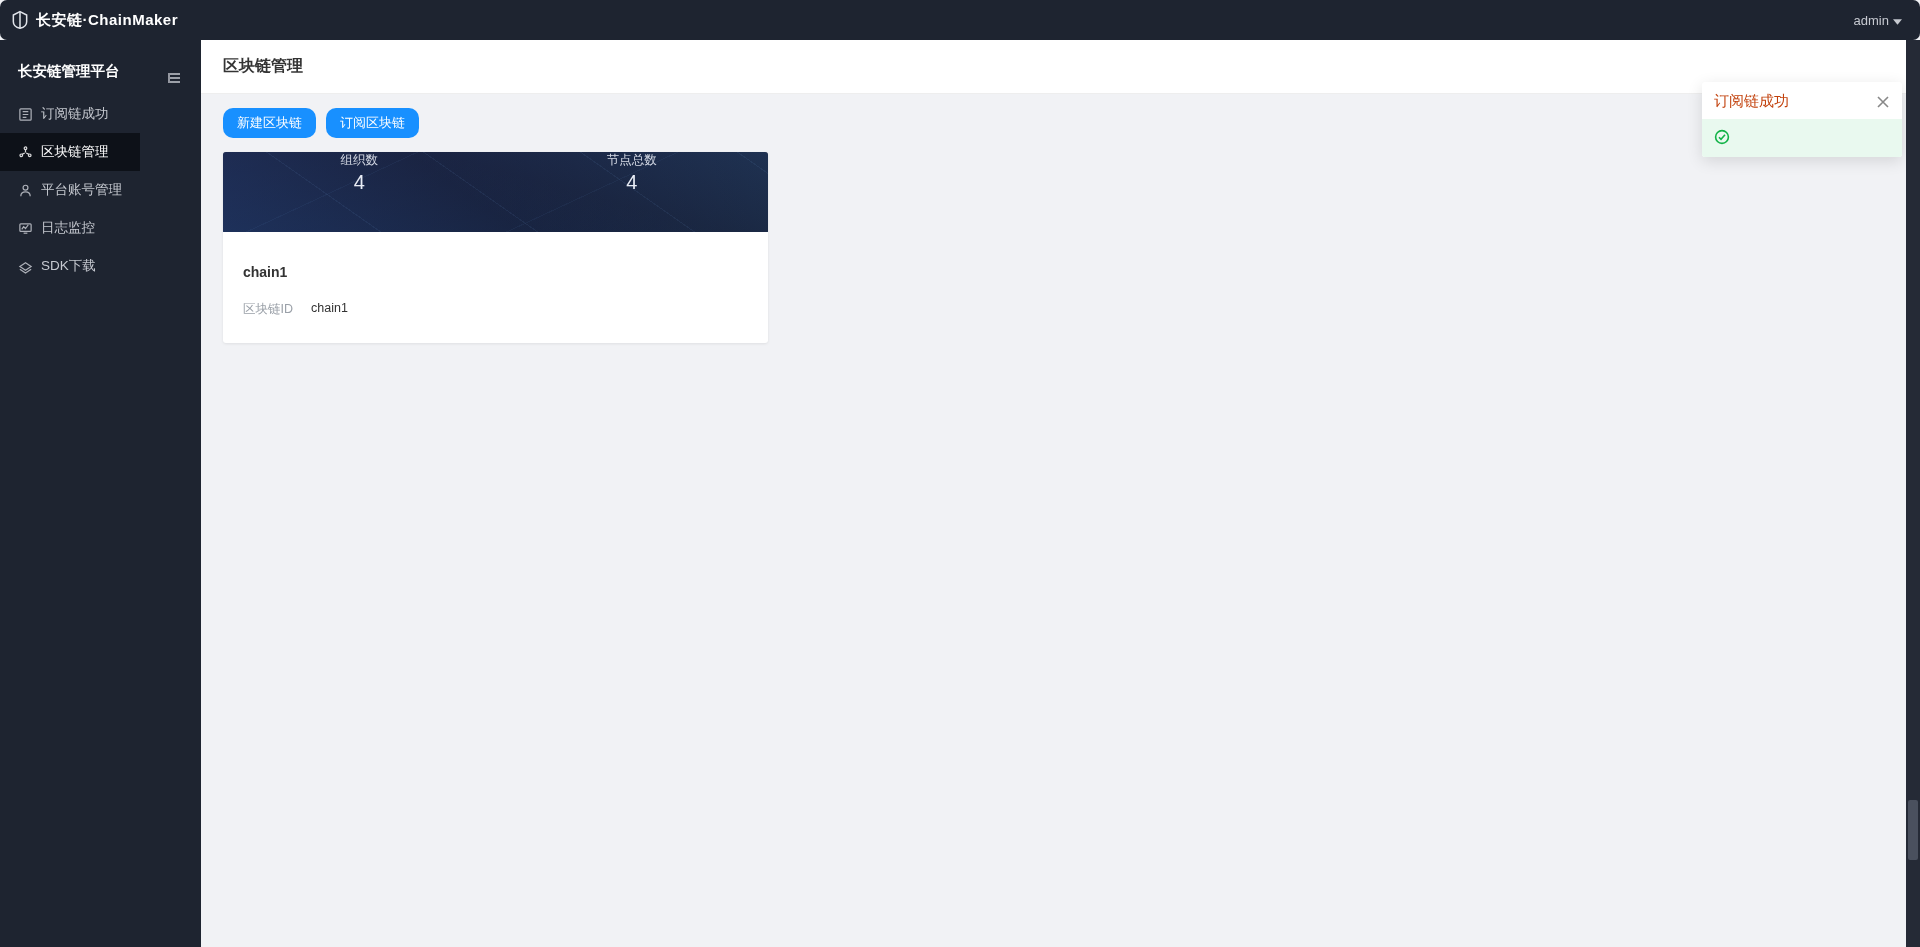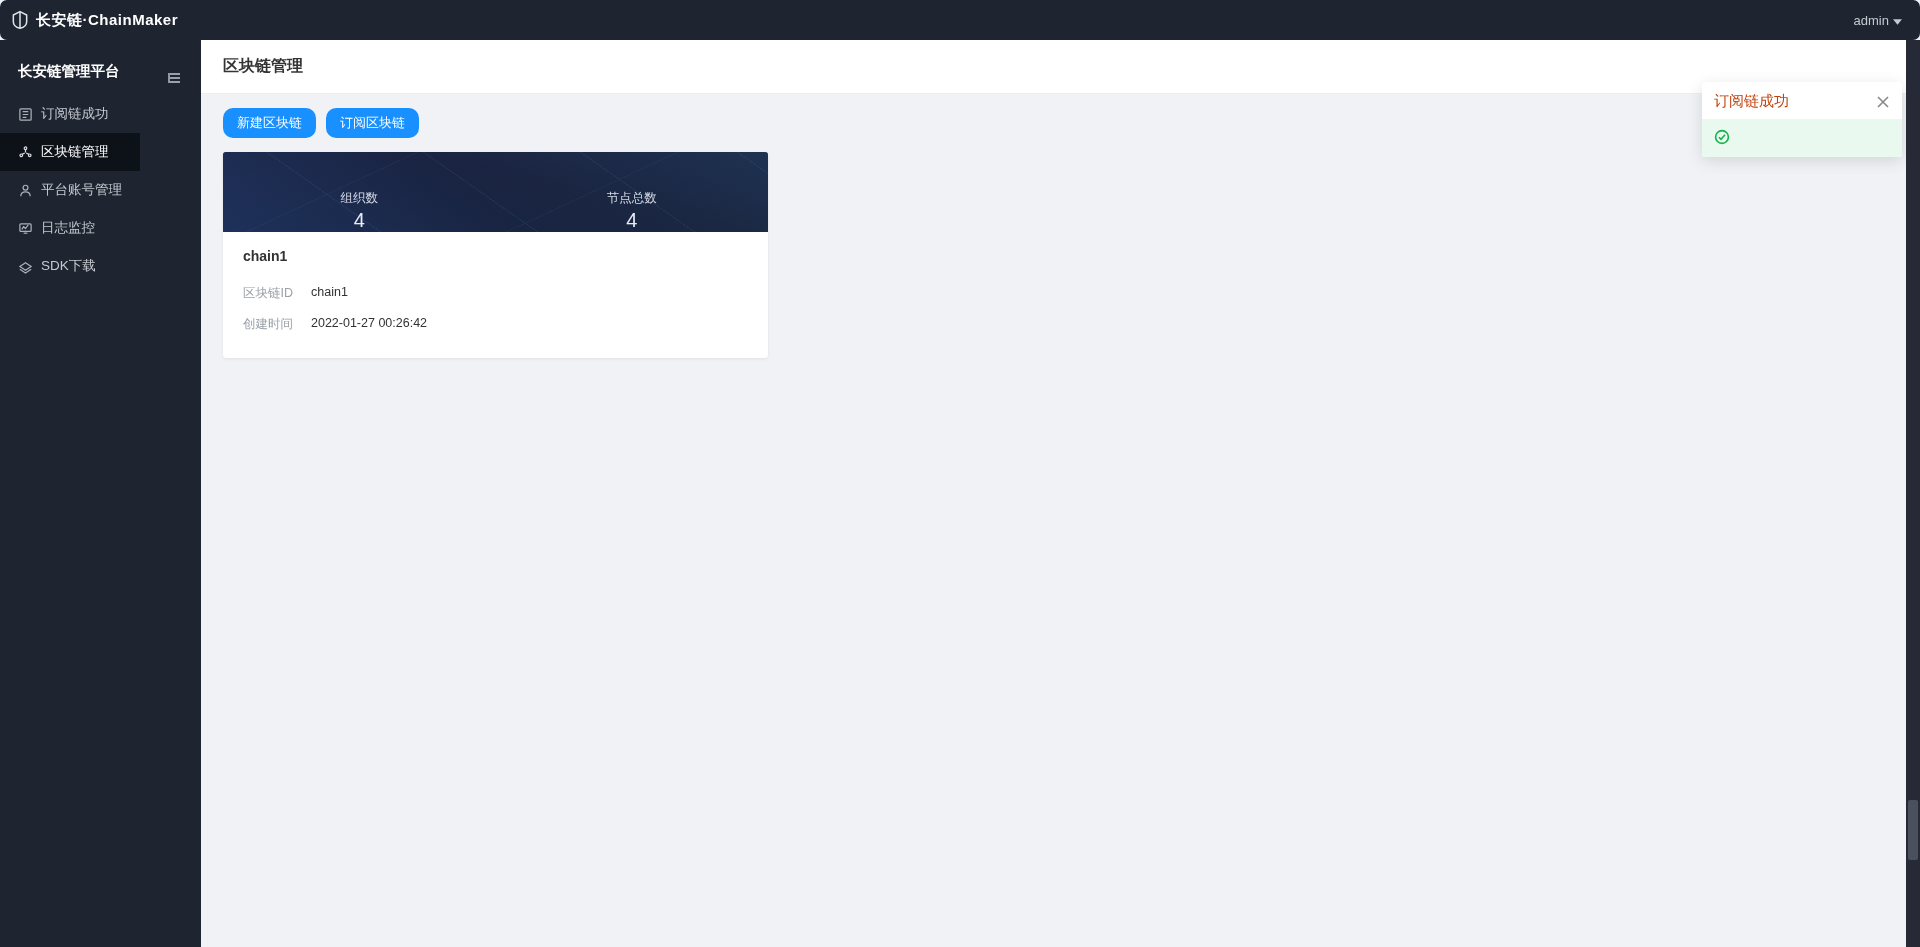--- a/index.html
+++ b/index.html
@@ -128,39 +128,39 @@
     }
     .card-banner {
       height: 80px;
       background: #161b2e;
       background-image:
         linear-gradient(125deg, rgba(40,60,120,0.4), rgba(10,20,40,0.2)),
         linear-gradient(215deg, rgba(60,110,170,0.35), transparent 55%),
         linear-gradient(15deg, rgba(30,80,140,0.3), transparent 60%);
       position: relative;
       display: flex;
-      align-items: flex-end;
+      align-items: flex-start;
       color: #e8ecf5;
     }
     .card-banner::after {
       content: '';
       position: absolute; inset: 0;
       background:
         repeating-linear-gradient(35deg, rgba(120,170,230,0.08) 0 1px, transparent 1px 90px),
         repeating-linear-gradient(-25deg, rgba(90,140,200,0.07) 0 1px, transparent 1px 110px);
       pointer-events: none;
     }
     .stat {
       flex: 1;
       text-align: center;
       z-index: 1;
     }
     .stat-label { font-size: 12.5px; opacity: 0.9; }
     .stat-value { font-size: 20px; font-weight: 500; margin-top: 2px; }
-    .card-body { padding: 16px 20px 18px; }
+    .card-body { padding: 32px 20px 18px; }
     .card-title { font-size: 14px; font-weight: 600; margin-bottom: 14px; }
     .info-row {
       display: flex;
       font-size: 12.5px;
       padding: 7px 0;
     }
     .info-key { color: #9aa0a8; width: 68px; }
     .info-val { color: #333; }
     .toast {
       position: absolute;
@@ -319,24 +319,20 @@
               <div class="stat-label">节点总数</div>
               <div class="stat-value">4</div>
             </div>
           </div>
           <div class="card-body">
             <div class="card-title">chain1</div>
             <div class="info-row">
               <span class="info-key">区块链ID</span>
               <span class="info-val">chain1</span>
             </div>
-            <div class="info-row">
-              <span class="info-key">创建时间</span>
-              <span class="info-val">2022-01-27 00:26:42</span>
-            </div>
           </div>
         </div>
       </div>
     </div>
   </main>
 </div>
 
 <div class="toast">
   <div class="toast-head">
     <span>订阅链成功</span>

